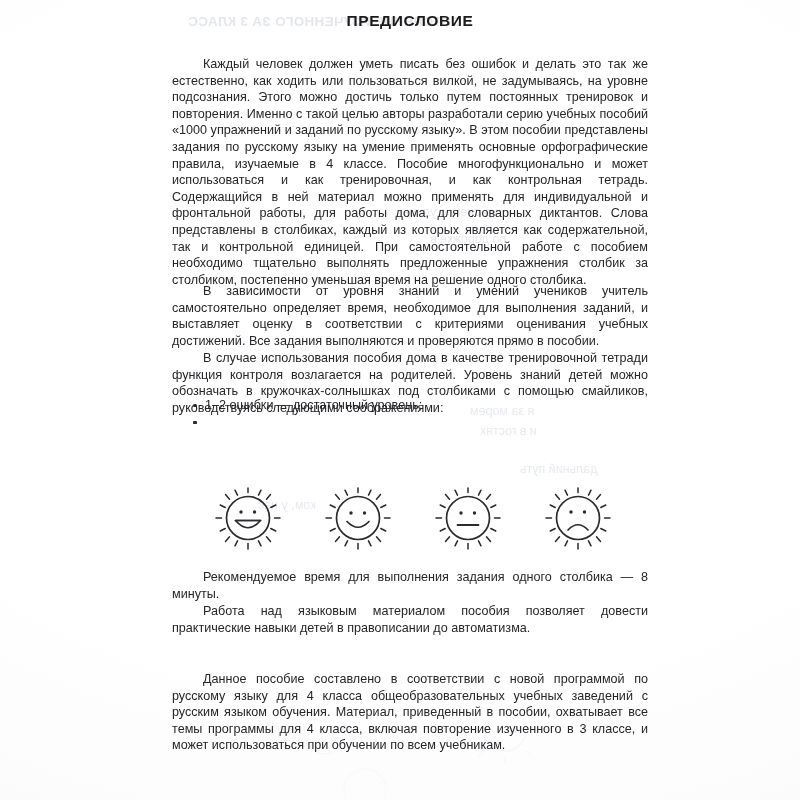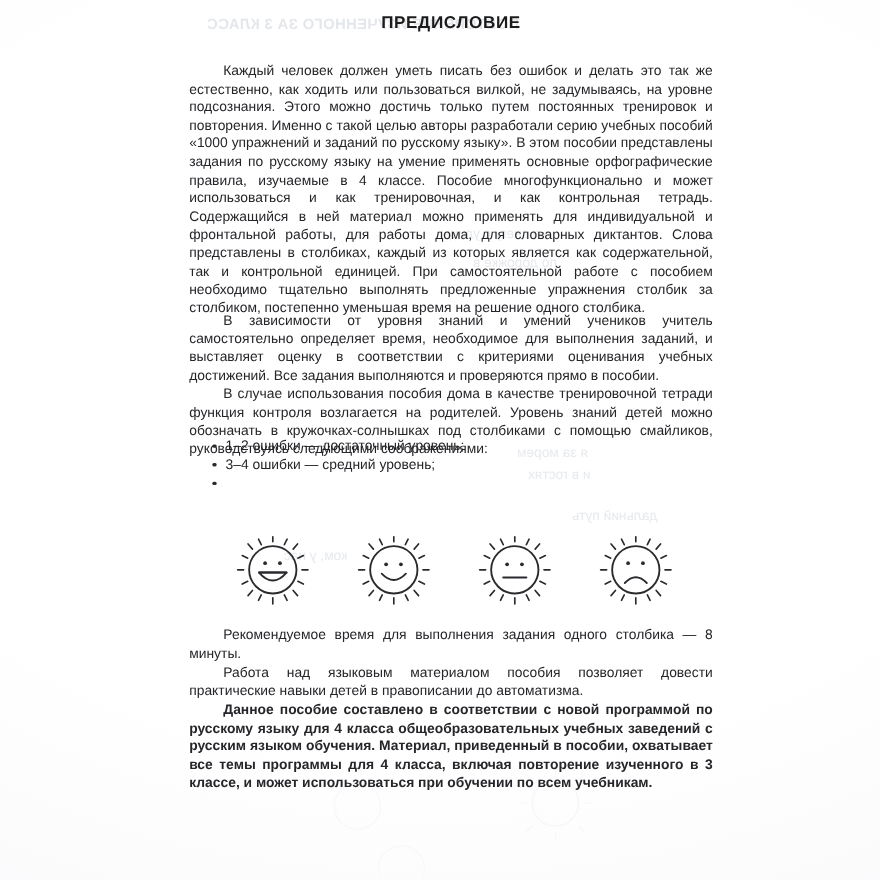--- a/index.html
+++ b/index.html
@@ -198,21 +198,20 @@
       <p class="para">В случае использования пособия дома в качестве тренировочной тетради функция контроля возлагается на родителей. Уровень знаний детей можно обозначать в кружочках-солнышках под столбиками с помощью смайликов, руководствуясь следующими соображениями:</p>
     </div>
 
     <ul class="level-list" style="top:397px;">
       <li>
         <span class="dot"></span>
         <span>1–2 ошибки — достаточный уровень;</span>
       </li>
       <li>
         <span class="dot"></span>
-        <span>3–4 ошибки — средний уровень;</span>
       </li>
       <li>
         <span class="dot"></span>
       </li>
     </ul>
 
     <div id="suns">
 
       <svg style="left:48px;" width="80" height="68" viewBox="0 0 80 68">
         <g stroke="#2b2b2f" stroke-width="1.5" stroke-linecap="round" fill="none">
@@ -326,18 +325,18 @@
     </div>
 
     <div class="tail-block" style="top:557px;">
       <p class="para">Рекомендуемое время для выполнения задания одного столбика — 8 минуты.</p>
     </div>
 
     <div class="tail-block" style="top:591px;">
       <p class="para">Работа над языковым материалом пособия позволяет довести практические навыки детей в правописании до автоматизма.</p>
     </div>
 
-    <div class="tail-block" style="top:625px;font-weight:bold;">
+    <div class="tail-block" style="top:659px;">
       <p class="para">Данное пособие составлено в соответствии с новой программой по русскому языку для 4 класса общеобразовательных учебных заведений с русским языком обучения. Материал, приведенный в пособии, охватывает все темы программы для 4 класса, включая повторение изученного в 3 классе, и может использоваться при обучении по всем учебникам.</p>
     </div>
 
   </div>
 </div>
 
 </body></html>

